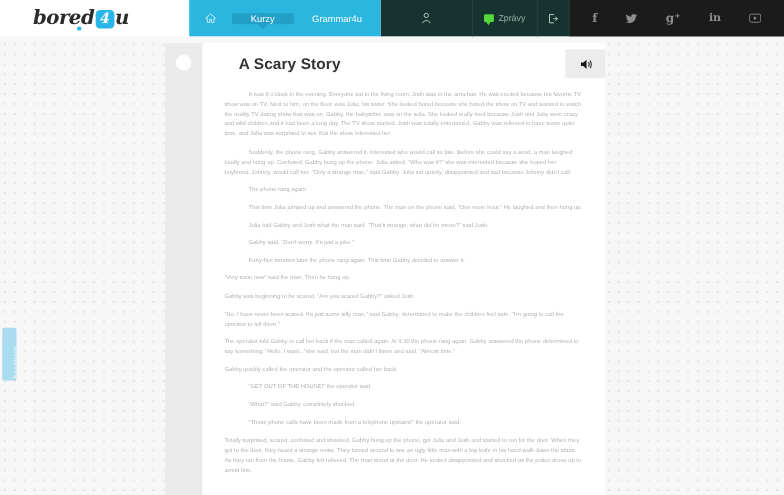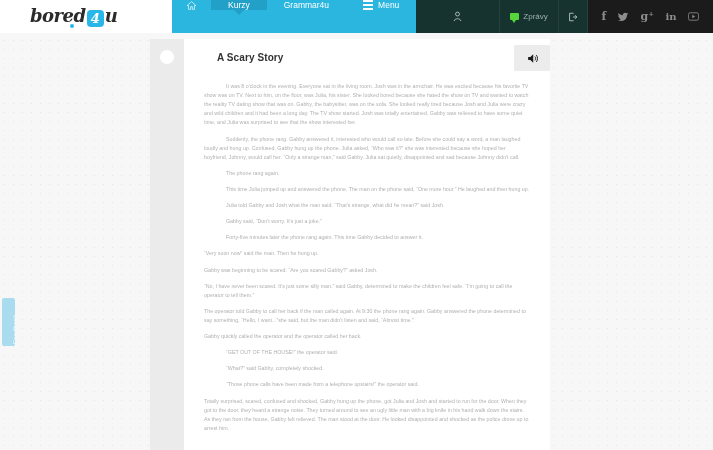--- a/index.html
+++ b/index.html
@@ -65,21 +65,21 @@
     background: #29b6e8;
     position: relative;
     top: 6px;
     left: -16px;
     margin-right: -4px;
   }
 
   .navmid {
     display: flex;
     background: #2bb6e0;
-    align-items: flex-start;
+    align-items: center;
     position: relative;
   }
   .navitem {
     display: flex;
     align-items: center;
     justify-content: center;
     color: #ffffff;
     font-size: 8.5px;
     padding: 0 17px;
     cursor: pointer;
@@ -220,21 +220,21 @@
     position: relative;
     padding: 0;
   }
   .doc-head {
     height: 37px;
     display: flex;
     align-items: center;
     position: relative;
   }
   .doc-title {
-    font-size: 10px;
+    font-size: 14px;
     font-weight: bold;
     color: #333333;
     padding-left: 33px;
     letter-spacing: 0.1px;
   }
   .speaker-btn {
     position: absolute;
     right: 0; top: 6px;
     width: 36px; height: 26px;
     background: #ececec;
@@ -273,28 +273,20 @@
 
     <div class="navitem active">
       <span>Kurzy</span>
     </div>
 
 
     <div class="navitem">
       <span>Grammar4u</span>
     </div>
 
-    <div class="navitem">
-      <span class="hamburger">
-        <i></i>
-          <i></i>
-          <i></i>
-      </span>
-      <span>Menu</span>
-    </div>
   </div>
 
   <div class="navright">
 
     <div class="nr-user">
       <svg width="9" height="11" viewBox="0 0 14 18">
         <circle cx="7" cy="5" r="3.2" fill="none" stroke="#c9d6d4" stroke-width="1.3"></circle>
         <path d="M1.5 16.5 C1.5 11.5 12.5 11.5 12.5 16.5" fill="none" stroke="#c9d6d4" stroke-width="1.3"></path>
       </svg>
     </div>

